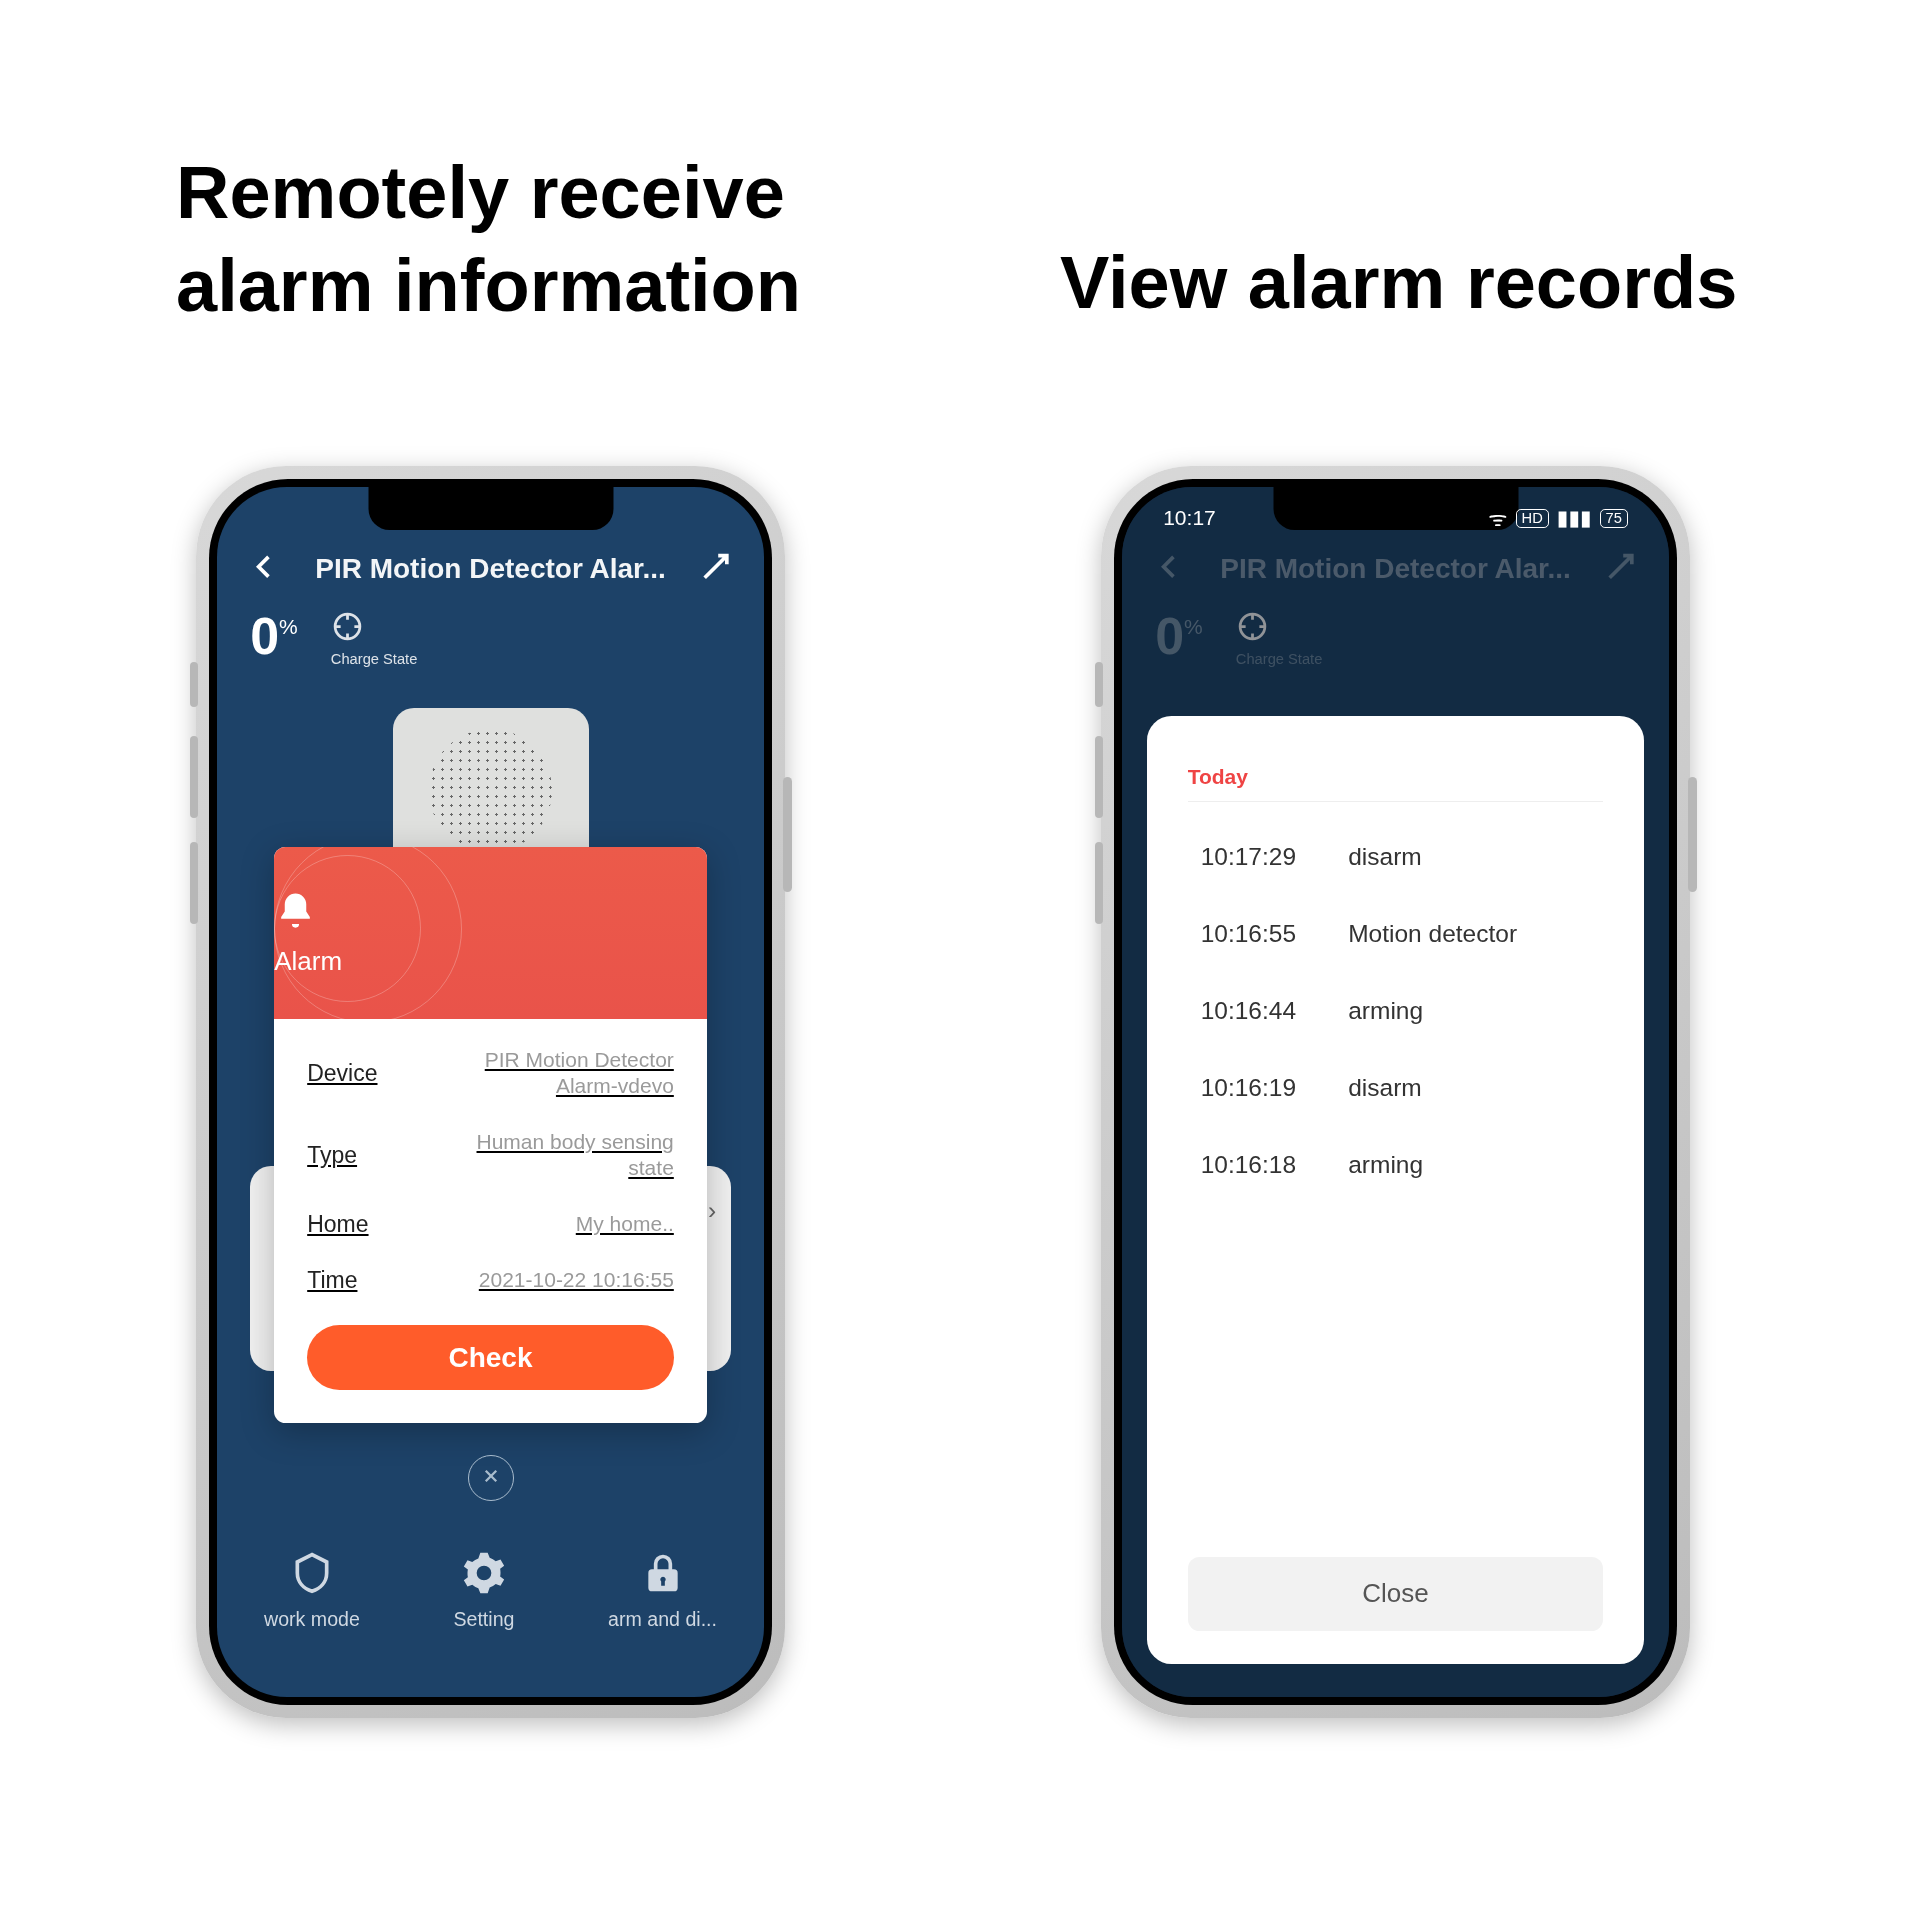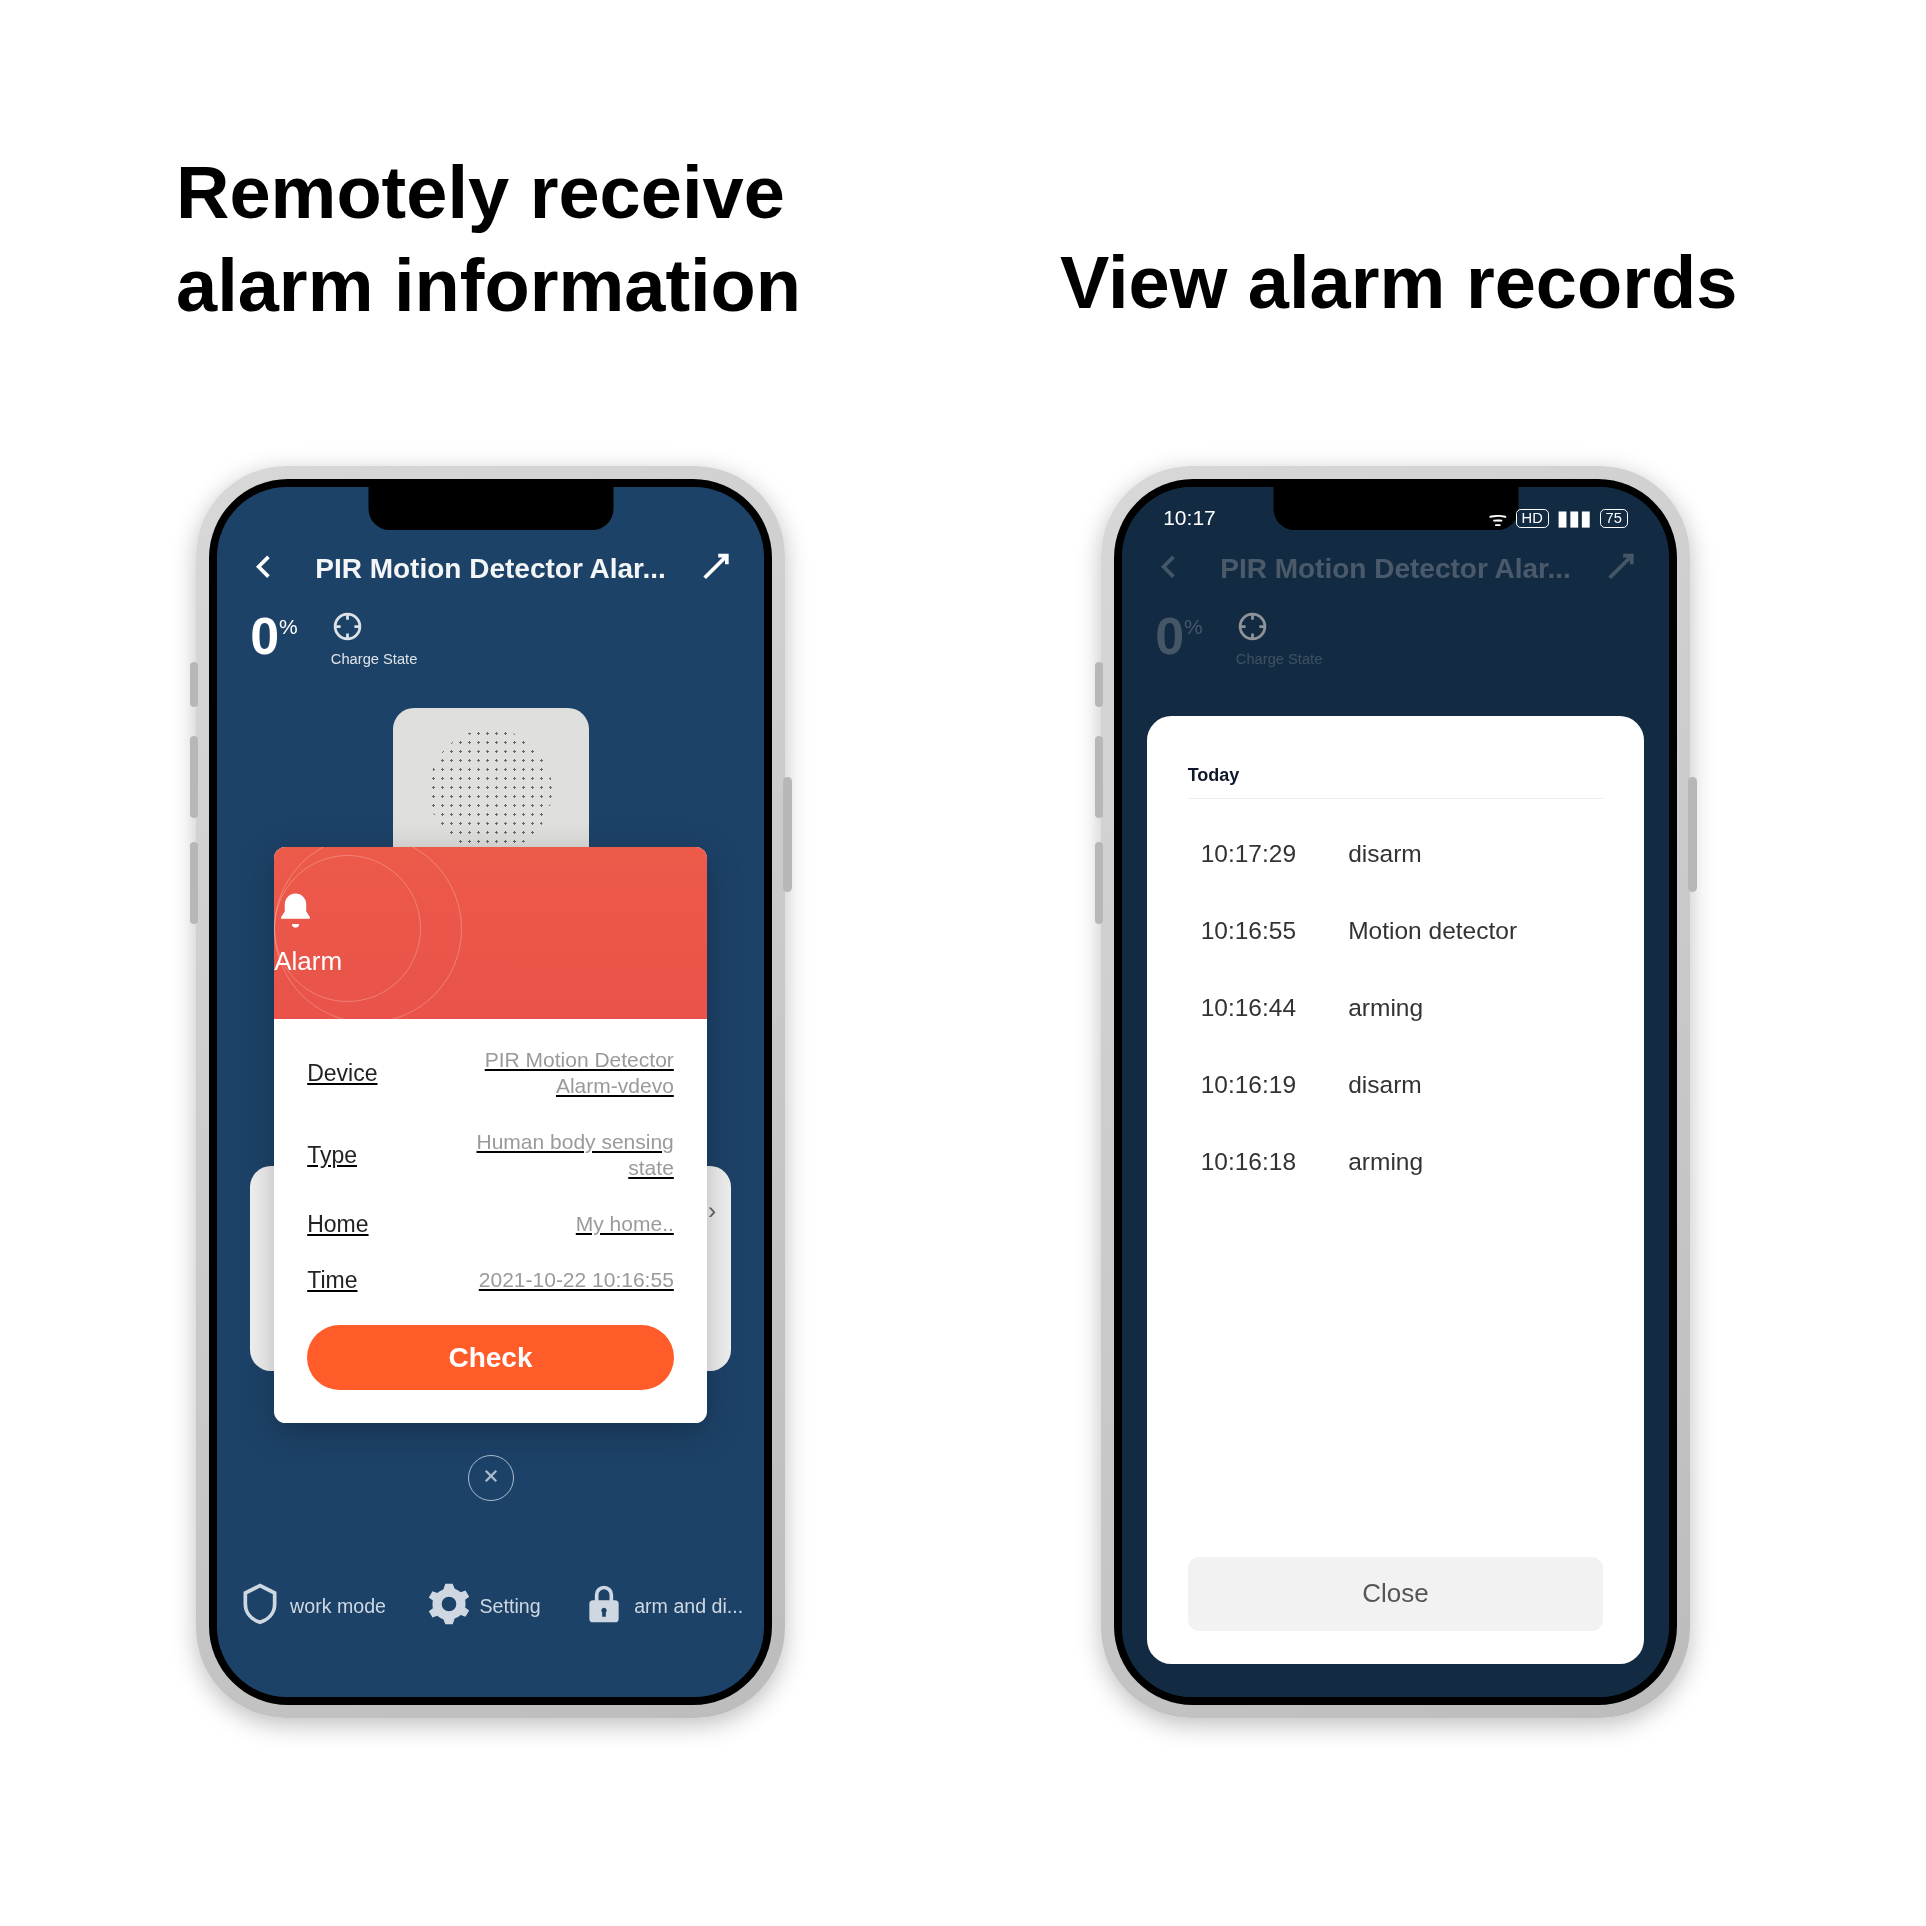--- a/index.html
+++ b/index.html
@@ -121,21 +121,21 @@
   .close-circ{
     position:absolute;left:50%;transform:translateX(-50%);bottom:196px;
     width:46px;height:46px;border:1.6px solid #a9bccd;border-radius:50%;
     display:flex;align-items:center;justify-content:center;cursor:pointer;
   }
   .close-circ svg{width:18px;height:18px;stroke:#a9bccd;stroke-width:3;}
   .bottom-tabs{
     position:absolute;bottom:41px;left:0;right:0;display:flex;justify-content:space-around;
     color:#cfd8e2;padding-bottom:24.5px;
   }
-  .tab{display:flex;flex-direction:row;align-items:center;gap:8.2px;font-size:19.6px;}
+  .tab{display:flex;flex-direction:column;align-items:center;gap:8.2px;font-size:19.6px;}
   .tab svg{width:44px;height:44px;stroke:#cfd8e2;fill:none;stroke-width:2;}
   .tab.gear svg{fill:#cfd8e2;stroke:none;}
   .tab.lock svg{fill:#cfd8e2;stroke:none;}
 
   
   .p2 .sb{
     position:absolute;top:14.7px;left:0;right:0;height:33px;
     display:flex;justify-content:space-between;align-items:center;
     padding:0 41px;color:#fff;font-size:21px;z-index:60;
   }
@@ -147,21 +147,21 @@
     display:flex;align-items:center;justify-content:space-between;
     padding:0 33px;color:#90a4b7;
   }
   .p2 .nav2 .title{font-size:28px;font-weight:600;opacity:.75;}
   .p2 .nav2 svg{stroke:#6b869e;}
   .p2 .status-row2{position:absolute;top:123px;left:33px;display:flex;gap:33px;color:#6b869e;align-items:flex-start;}
   .records{
     position:absolute;top:229px;left:24.5px;right:24.5px;bottom:33px;
     background:#fff;border-radius:24.5px;padding:49px 41px 33px;display:flex;flex-direction:column;z-index:5;
   }
-  .records .sect{font-size:18px;font-weight:700;color:#0f172a;margin-bottom:11.5px;}
+  .records .sect{font-size:21px;font-weight:700;color:#ef4444;margin-bottom:11.5px;}
   .records hr{border:none;border-top:0.8px solid #eee;margin-bottom:16.4px;}
   .rec-list{flex:1;}
   .rec-row{display:flex;gap:24.5px;padding:24.5px 0 24.5px 13px;font-size:24.5px;color:#333;}
   .rec-row .t{width:123px;color:#333;}
   .close-btn{
     margin-top:auto;width:100%;height:74px;background:#f2f2f2;border:none;
     border-radius:11.5px;font-size:26px;color:#555;cursor:pointer;
   }
 </style>
 </head>

